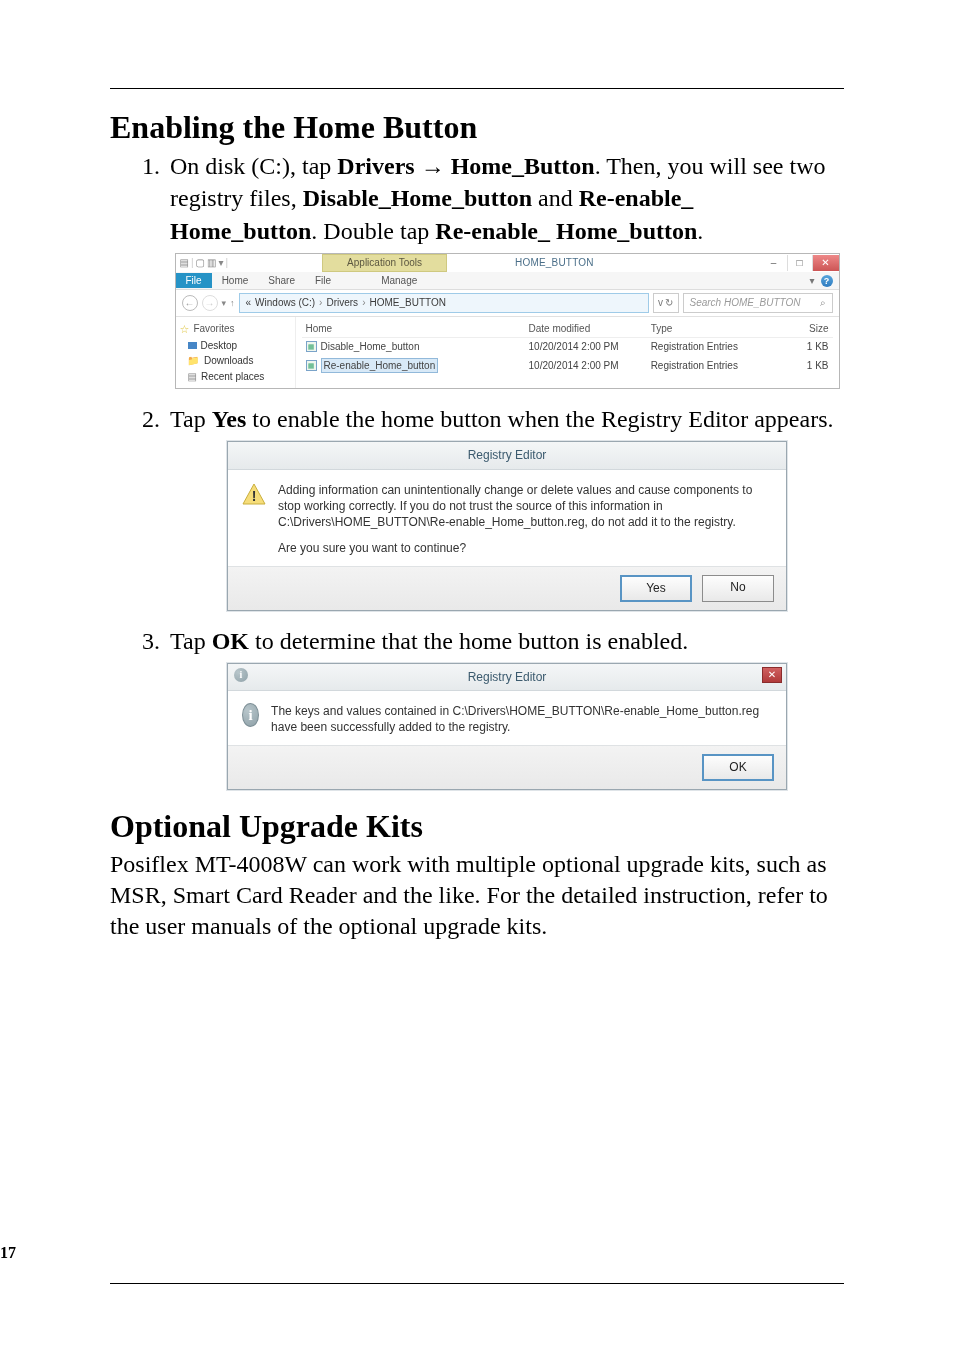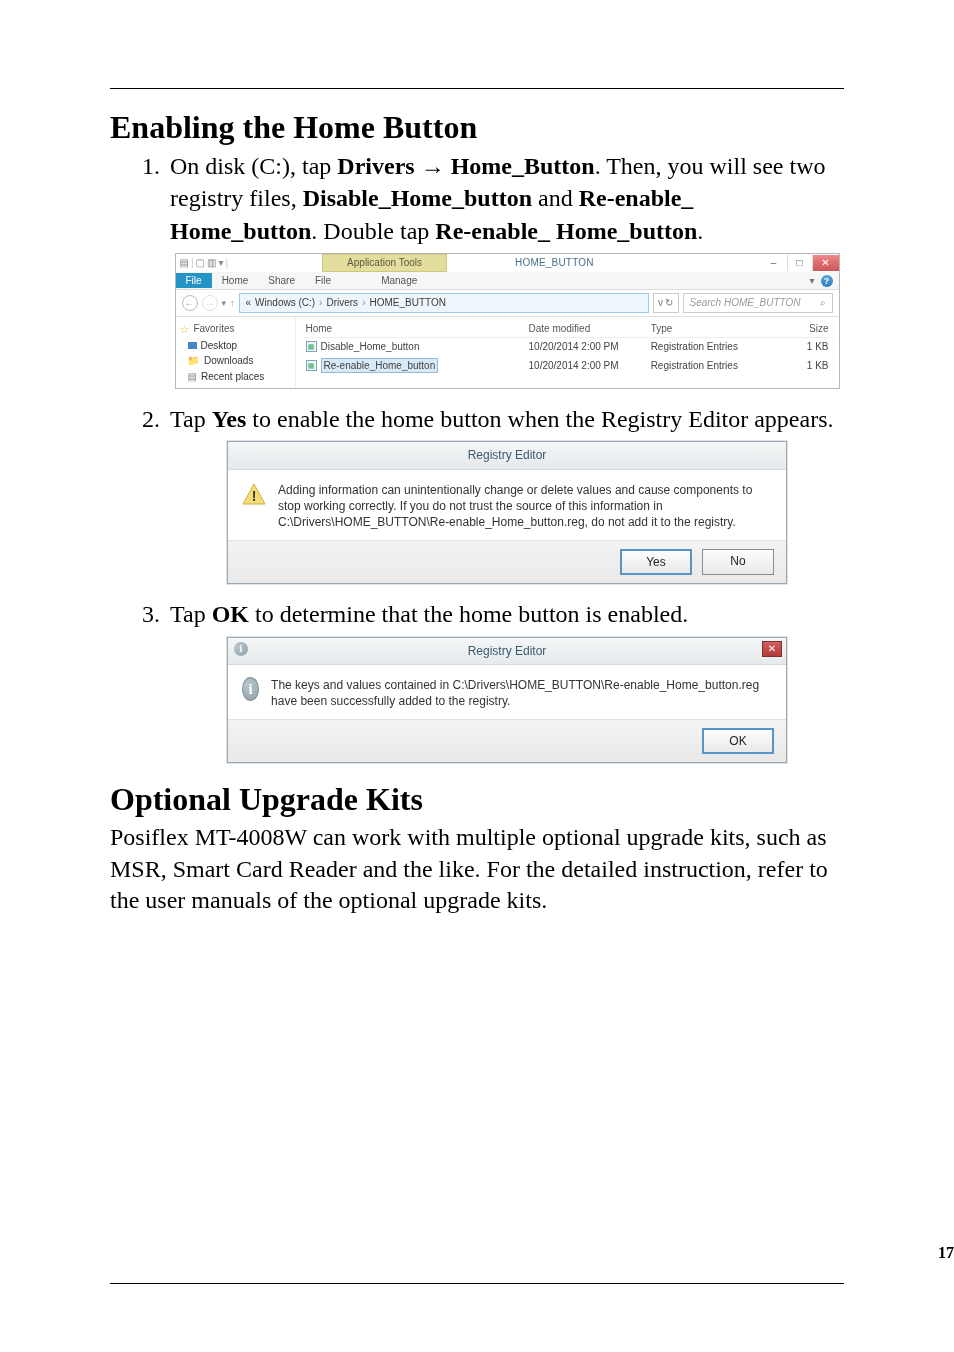--- a/index.html
+++ b/index.html
@@ -196,21 +196,21 @@
       min-width: 72px; text-align: center; padding: 3px 14px;
       background: linear-gradient(#fdfdfd, #e9e9e9);
       border: 1px solid #8c8c8c; font-size: 12px; color: #222;
     }
     .dlg-btn.primary { border: 2px solid #5894c4; }
 
     .kits-block { margin-top: 18px; }
     .page-number {
       position: absolute;
       bottom: 90px; left: 0; right: 0;
-      text-align: right; font-weight: bold; font-size: 16px;
+      text-align: left; font-weight: bold; font-size: 16px;
     }
     .bottom-rule {
       position: absolute; bottom: 68px;
       left: 110px; right: 110px;
       border-top: 1px solid #000;
     }
   </style>
 </head>
 <body>
 
@@ -350,20 +350,21 @@
             </div>
             <div class="dlg-body">
               <div class="dlg-ic-warn">
                 <svg viewBox="0 0 24 24">
                     <polygon points="12,2 23,22 1,22" fill="#f6dd7a" stroke="#c9ae3c" stroke-width="1"></polygon>
                     <text x="12" y="19" text-anchor="middle" font-size="14" font-weight="bold" fill="#333">!</text>
                   </svg>
               </div>
               <div class="msg">
                 <div>Adding information can unintentionally change or delete values and cause components to stop working correctly. If you do not trust the source of this information in C:\Drivers\HOME_BUTTON\Re-enable_Home_button.reg, do not add it to the registry.</div>
+                <div class="q2">Are you sure you want to continue?</div>
               </div>
             </div>
             <div class="dlg-br"></div>
             <div class="dlg-btnbar">
               <div class="dlg-btn primary">Yes</div>
               <div class="dlg-btn">No</div>
             </div>
           </div>
         </div>
       </li>

